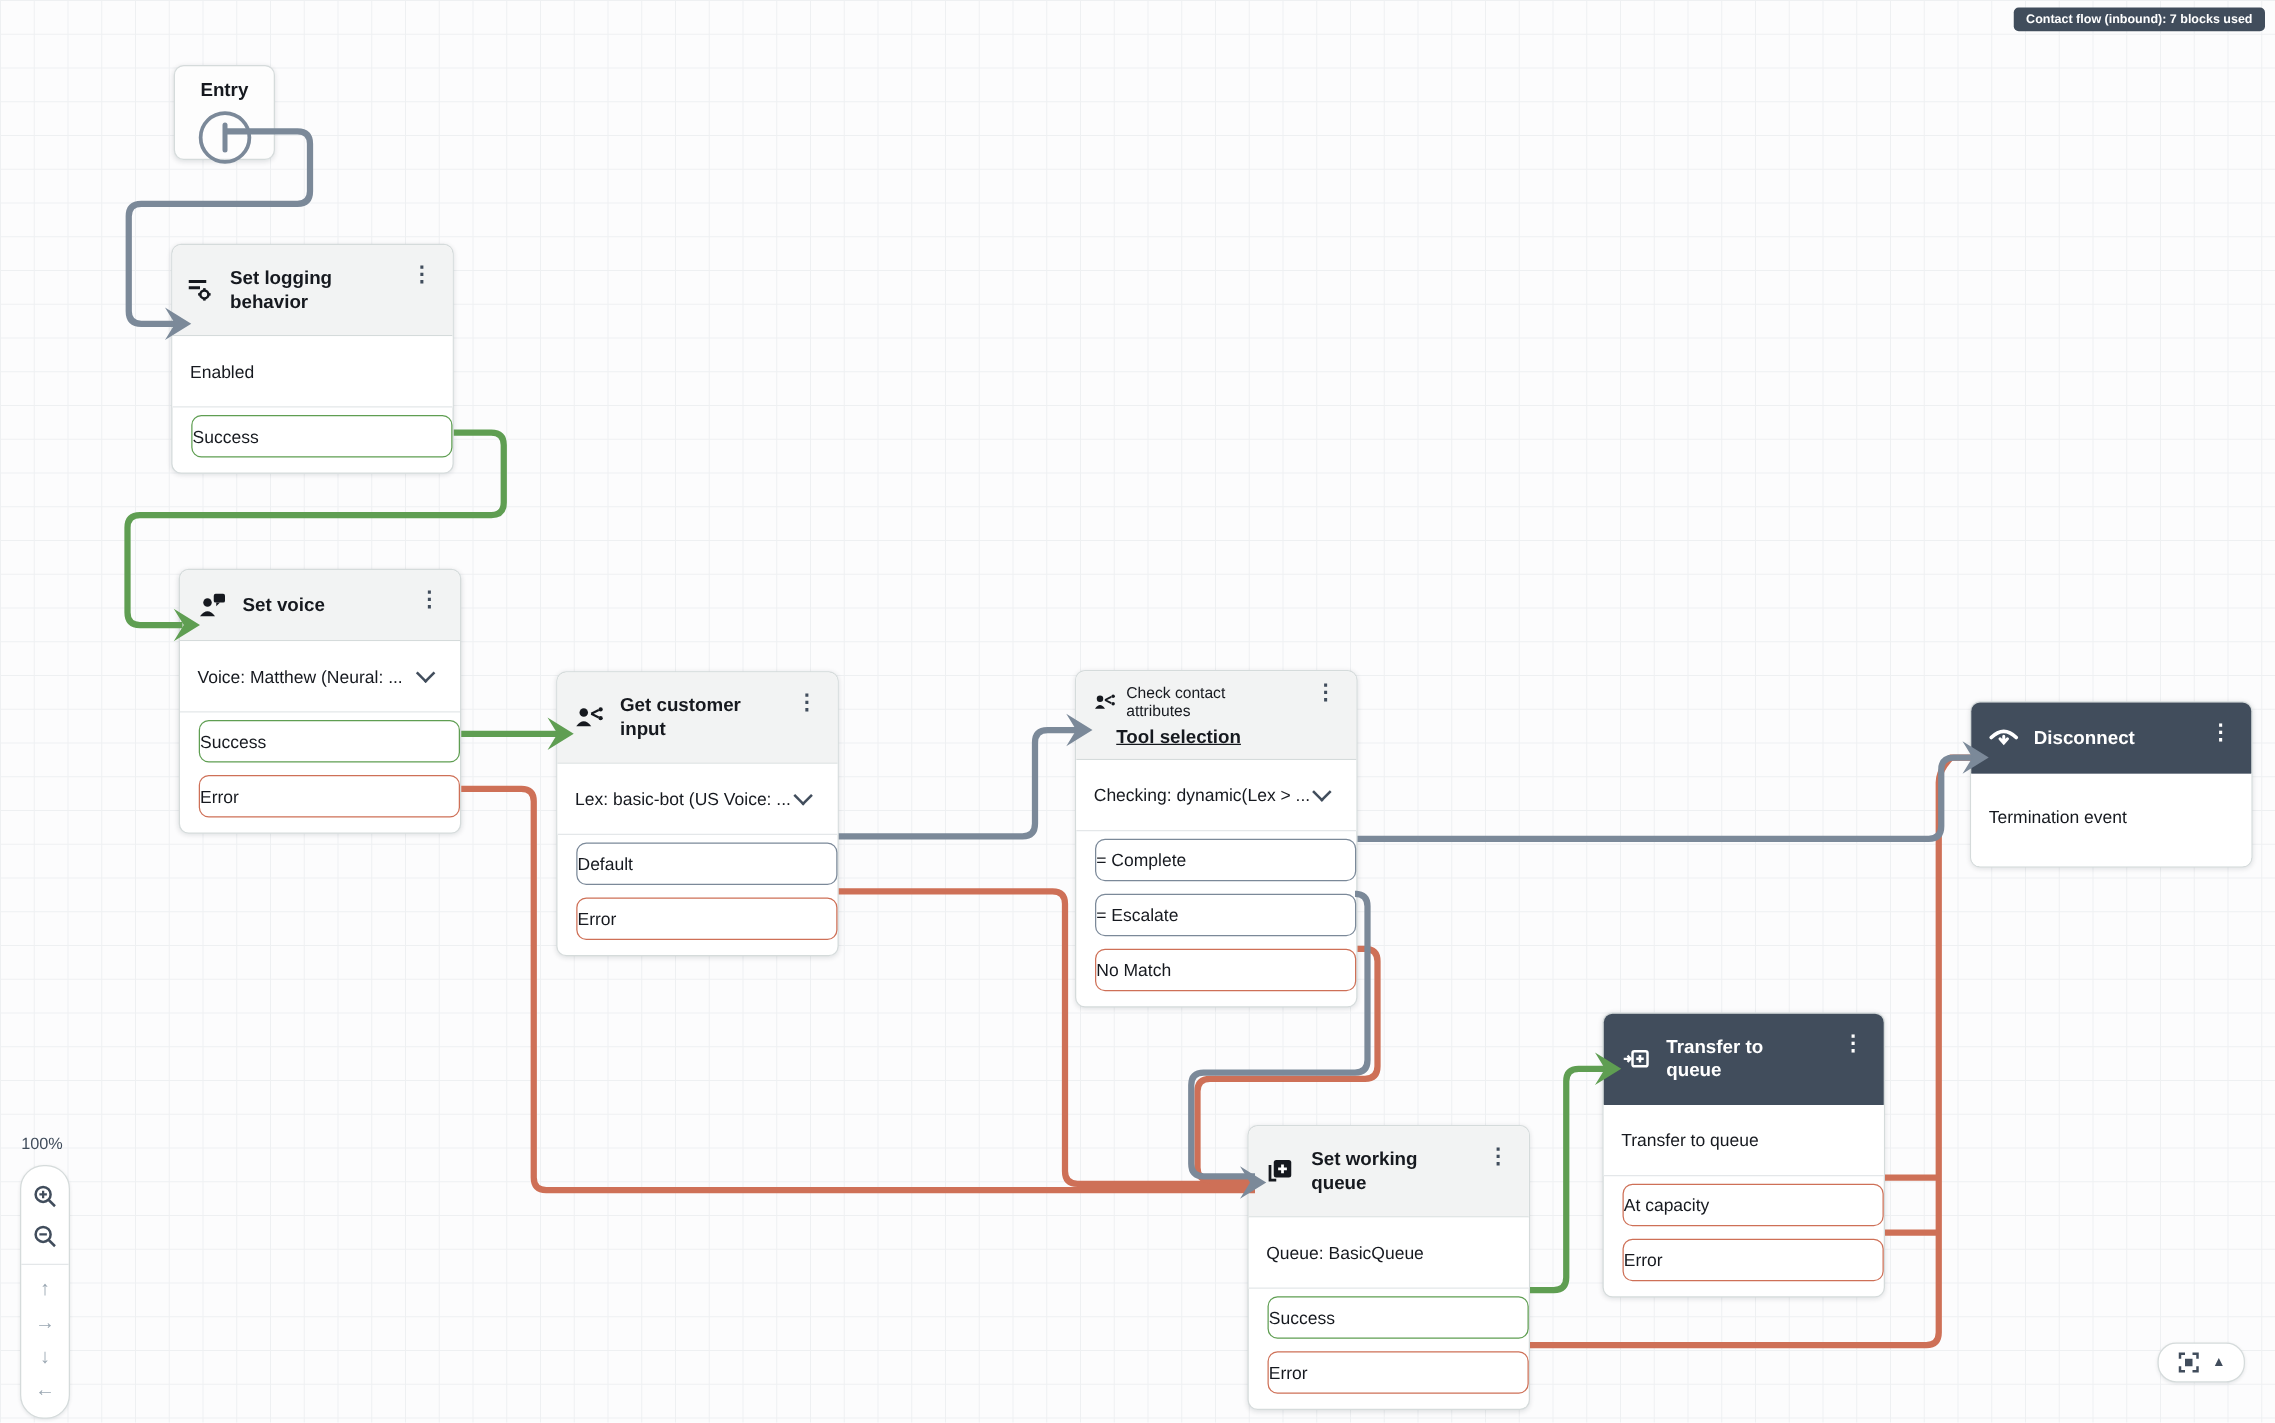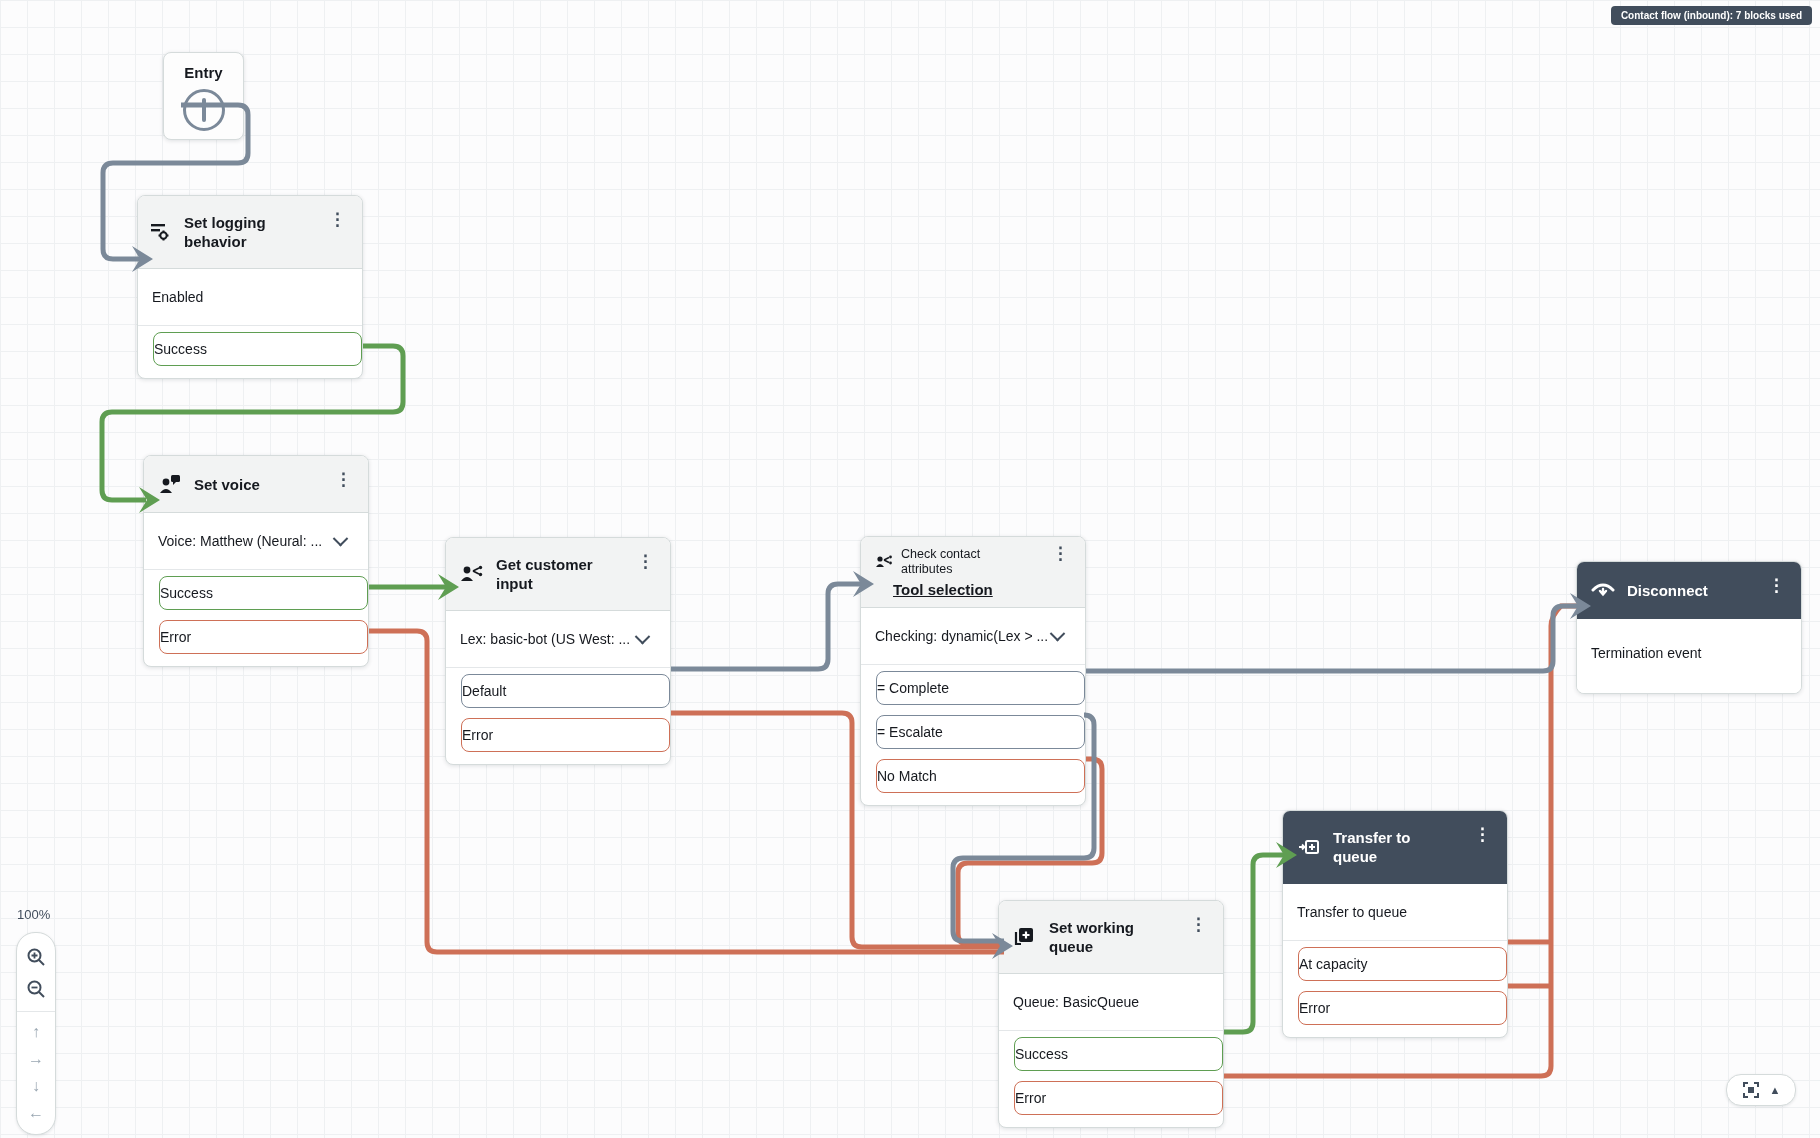--- a/index.html
+++ b/index.html
@@ -50,21 +50,21 @@
   .ports{padding:6px 0 12px 15px;}
   .port{
     height:34px;border:1.5px solid #7b8999;border-radius:8px;background:#fff;
     display:flex;align-items:center;padding-left:0;font-size:14px;color:#16191f;
     margin-bottom:10px;cursor:pointer;box-sizing:border-box;
   }
   .port:last-child{margin-bottom:0;}
   .port.green{border-color:#5f9e52;}
   .port.red{border-color:#ce7057;}
   
-  .entry{width:81px;height:88px;text-align:center;background:#fdfdfd;margin-left:24px;}
+  .entry{width:81px;height:76px;text-align:center;background:#fdfdfd;}
   .etitle{font-size:15px;font-weight:bold;color:#16191f;padding-top:11px;}
   .ecircle{
     width:42px;height:42px;border:3px solid #7b8999;border-radius:50%;
     margin:8px auto 0;position:relative;cursor:pointer;background:transparent;box-sizing:border-box;
   }
   .ebar{position:absolute;left:16px;top:6px;width:4px;height:24px;background:#7b8999;border-radius:2px;}
   
   .badge{
     position:absolute;top:6px;right:8px;background:#414d5c;color:#fff;
     font-size:10px;font-weight:bold;padding:4px 10px;border-radius:4px;z-index:6;
@@ -169,21 +169,21 @@
               <path d="M13,8 l6,3" stroke="#16191f" stroke-width="1.8"></path>
               <circle cx="20.5" cy="4.5" r="1.7"></circle>
               <circle cx="20.5" cy="11.5" r="1.7"></circle>
             </g>
           </svg>
       </span>
       <span class="ntitle">Get customer input</span>
       <button class="kebab">⋮</button>
     </div>
     <div class="body-row dropdown">
-      <span>Lex: basic-bot (US West: ...</span>
+      <span>Lex: basic-bot (US Voice: ...</span>
       <span class="chev"></span>
     </div>
     <div class="ports">
       <div class="port">
         <span>Default</span>
       </div>
       <div class="port red">
         <span>Error</span>
       </div>
     </div>

